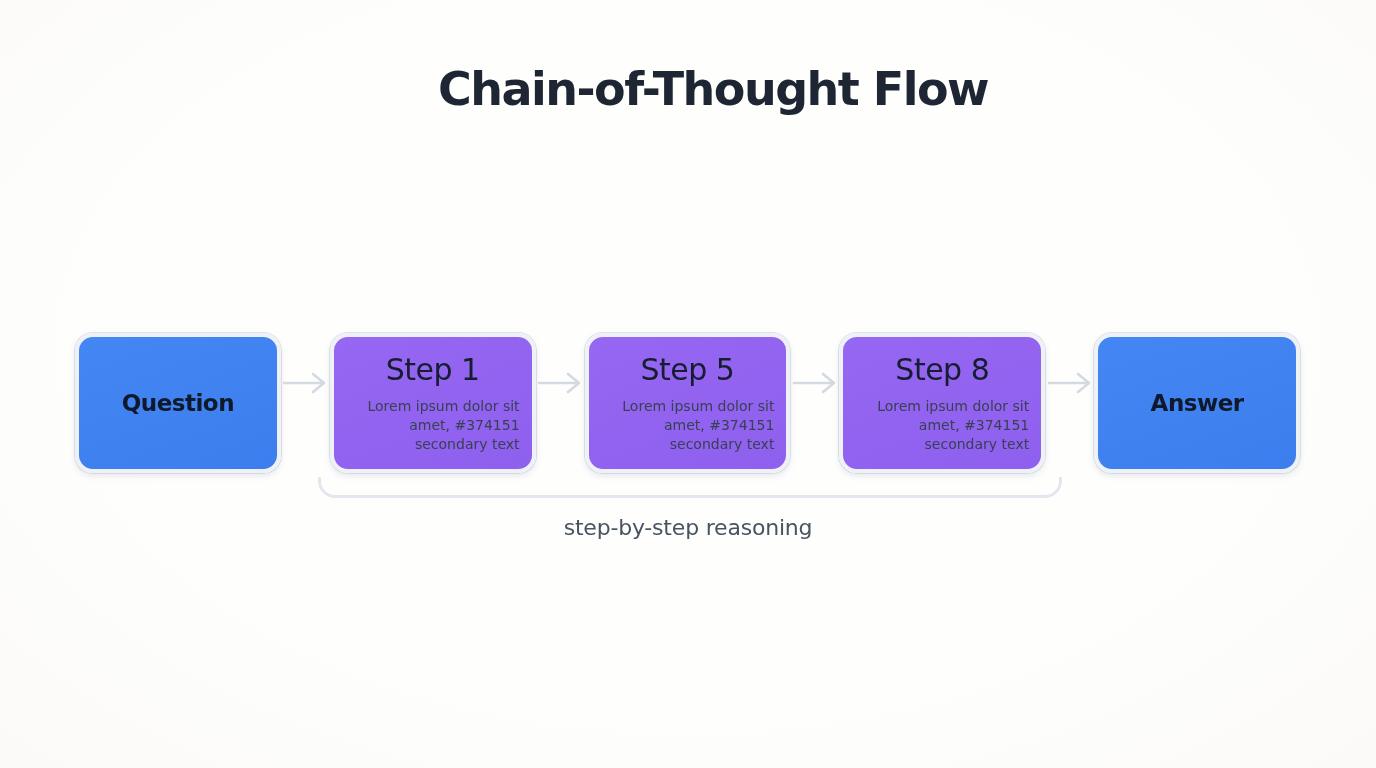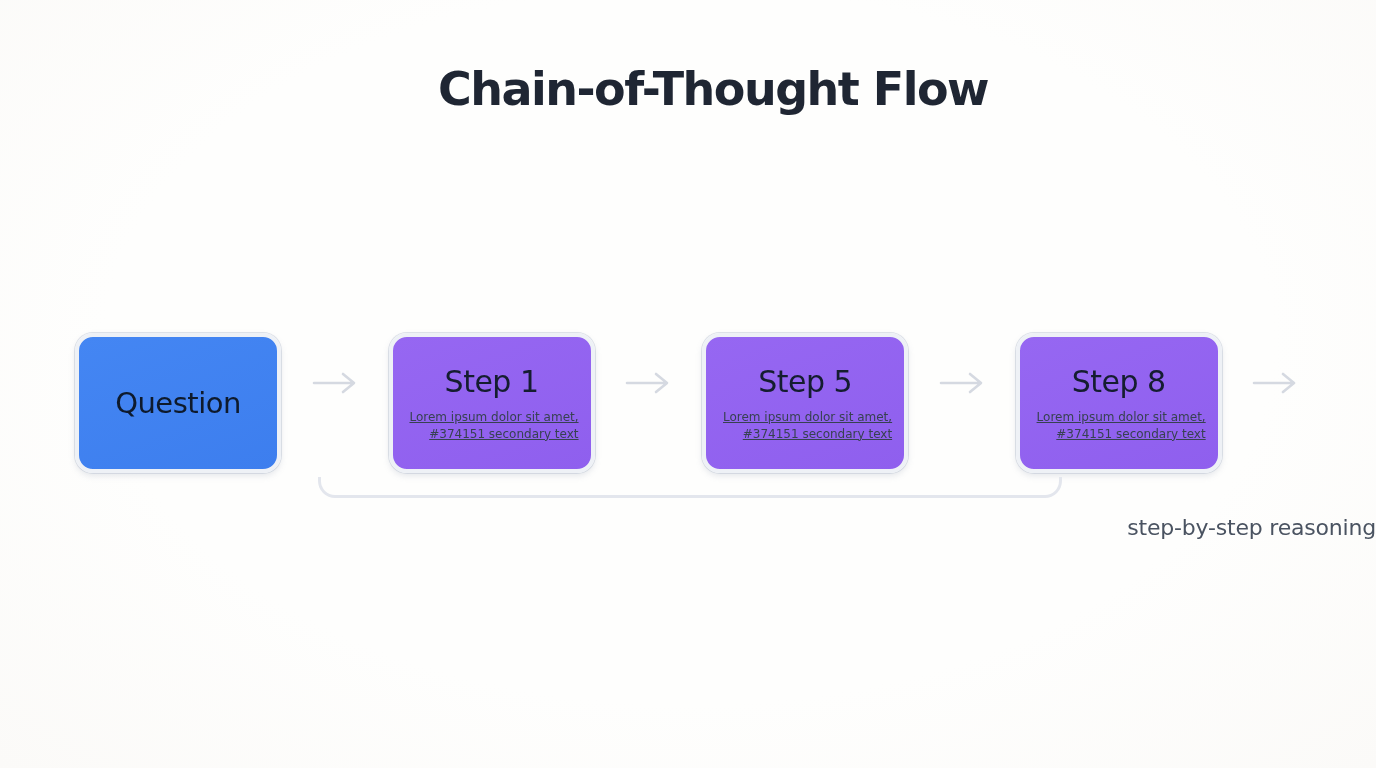--- a/index.html
+++ b/index.html
@@ -55,39 +55,38 @@
     margin-top: 40px;
   }
   .node.endpoint {
     background: linear-gradient(160deg, #4486f3 0%, #3d7eee 100%);
   }
   .node.step {
     background: linear-gradient(160deg, #9667f2 0%, #8f5fee 100%);
     padding: 0 12px;
   }
   .node-label {
-    font-size: 29px;
-    font-weight: 400;
+    font-size: 23px;
+    font-weight: 700;
     color: #0e1a2c;
     letter-spacing: -0.5px;
   }
   .step-title {
     font-size: 30px;
     font-weight: 500;
     color: #151d30;
     letter-spacing: -0.5px;
     margin-bottom: 10px;
   }
   .step-body {
-    font-size: 12px;
+    font-size: 14px;
     line-height: 1.35;
     font-weight: 400;
     color: #374151;
     max-width: 178px;
-    text-decoration: underline;
   }
   .arrow-cell {
     flex: 0 0 49px;
     display: flex;
     align-items: center;
     justify-content: center;
   }
   .arrow-cell svg {
     display: block;
   }
@@ -101,21 +100,21 @@
     border-left: 3px solid #e3e6ed;
     border-right: 3px solid #e3e6ed;
     border-bottom: 3px solid #e3e6ed;
     border-radius: 0 0 17px 17px;
   }
   .reasoning-caption {
     position: absolute;
     top: 515px;
     left: 0;
     width: 100%;
-    text-align: right;
+    text-align: center;
     font-size: 22px;
     font-weight: 400;
     color: #4a5361;
     letter-spacing: -0.2px;
   }
 </style>
 </head>
 <body>
 
 <div class="canvas">
@@ -160,20 +159,23 @@
       <div class="step-title">Step 8</div>
       <div class="step-body">Lorem ipsum dolor sit amet, #374151 secondary text</div>
     </div>
 
     <div class="arrow-cell">
       <svg width="46" height="26" viewBox="0 0 46 26">
         <path d="M2 13 H41 M31 4 L42 13 L31 22" fill="none" stroke="#d5d9e1" stroke-width="2.6" stroke-linecap="round" stroke-linejoin="round"></path>
       </svg>
     </div>
 
+    <div class="node endpoint">
+      <div class="node-label">Answer</div>
+    </div>
 
   </div>
 
   <div class="reasoning-bracket"></div>
 
   <div class="reasoning-caption">step-by-step reasoning</div>
 
 </div>
 
 </body></html>

